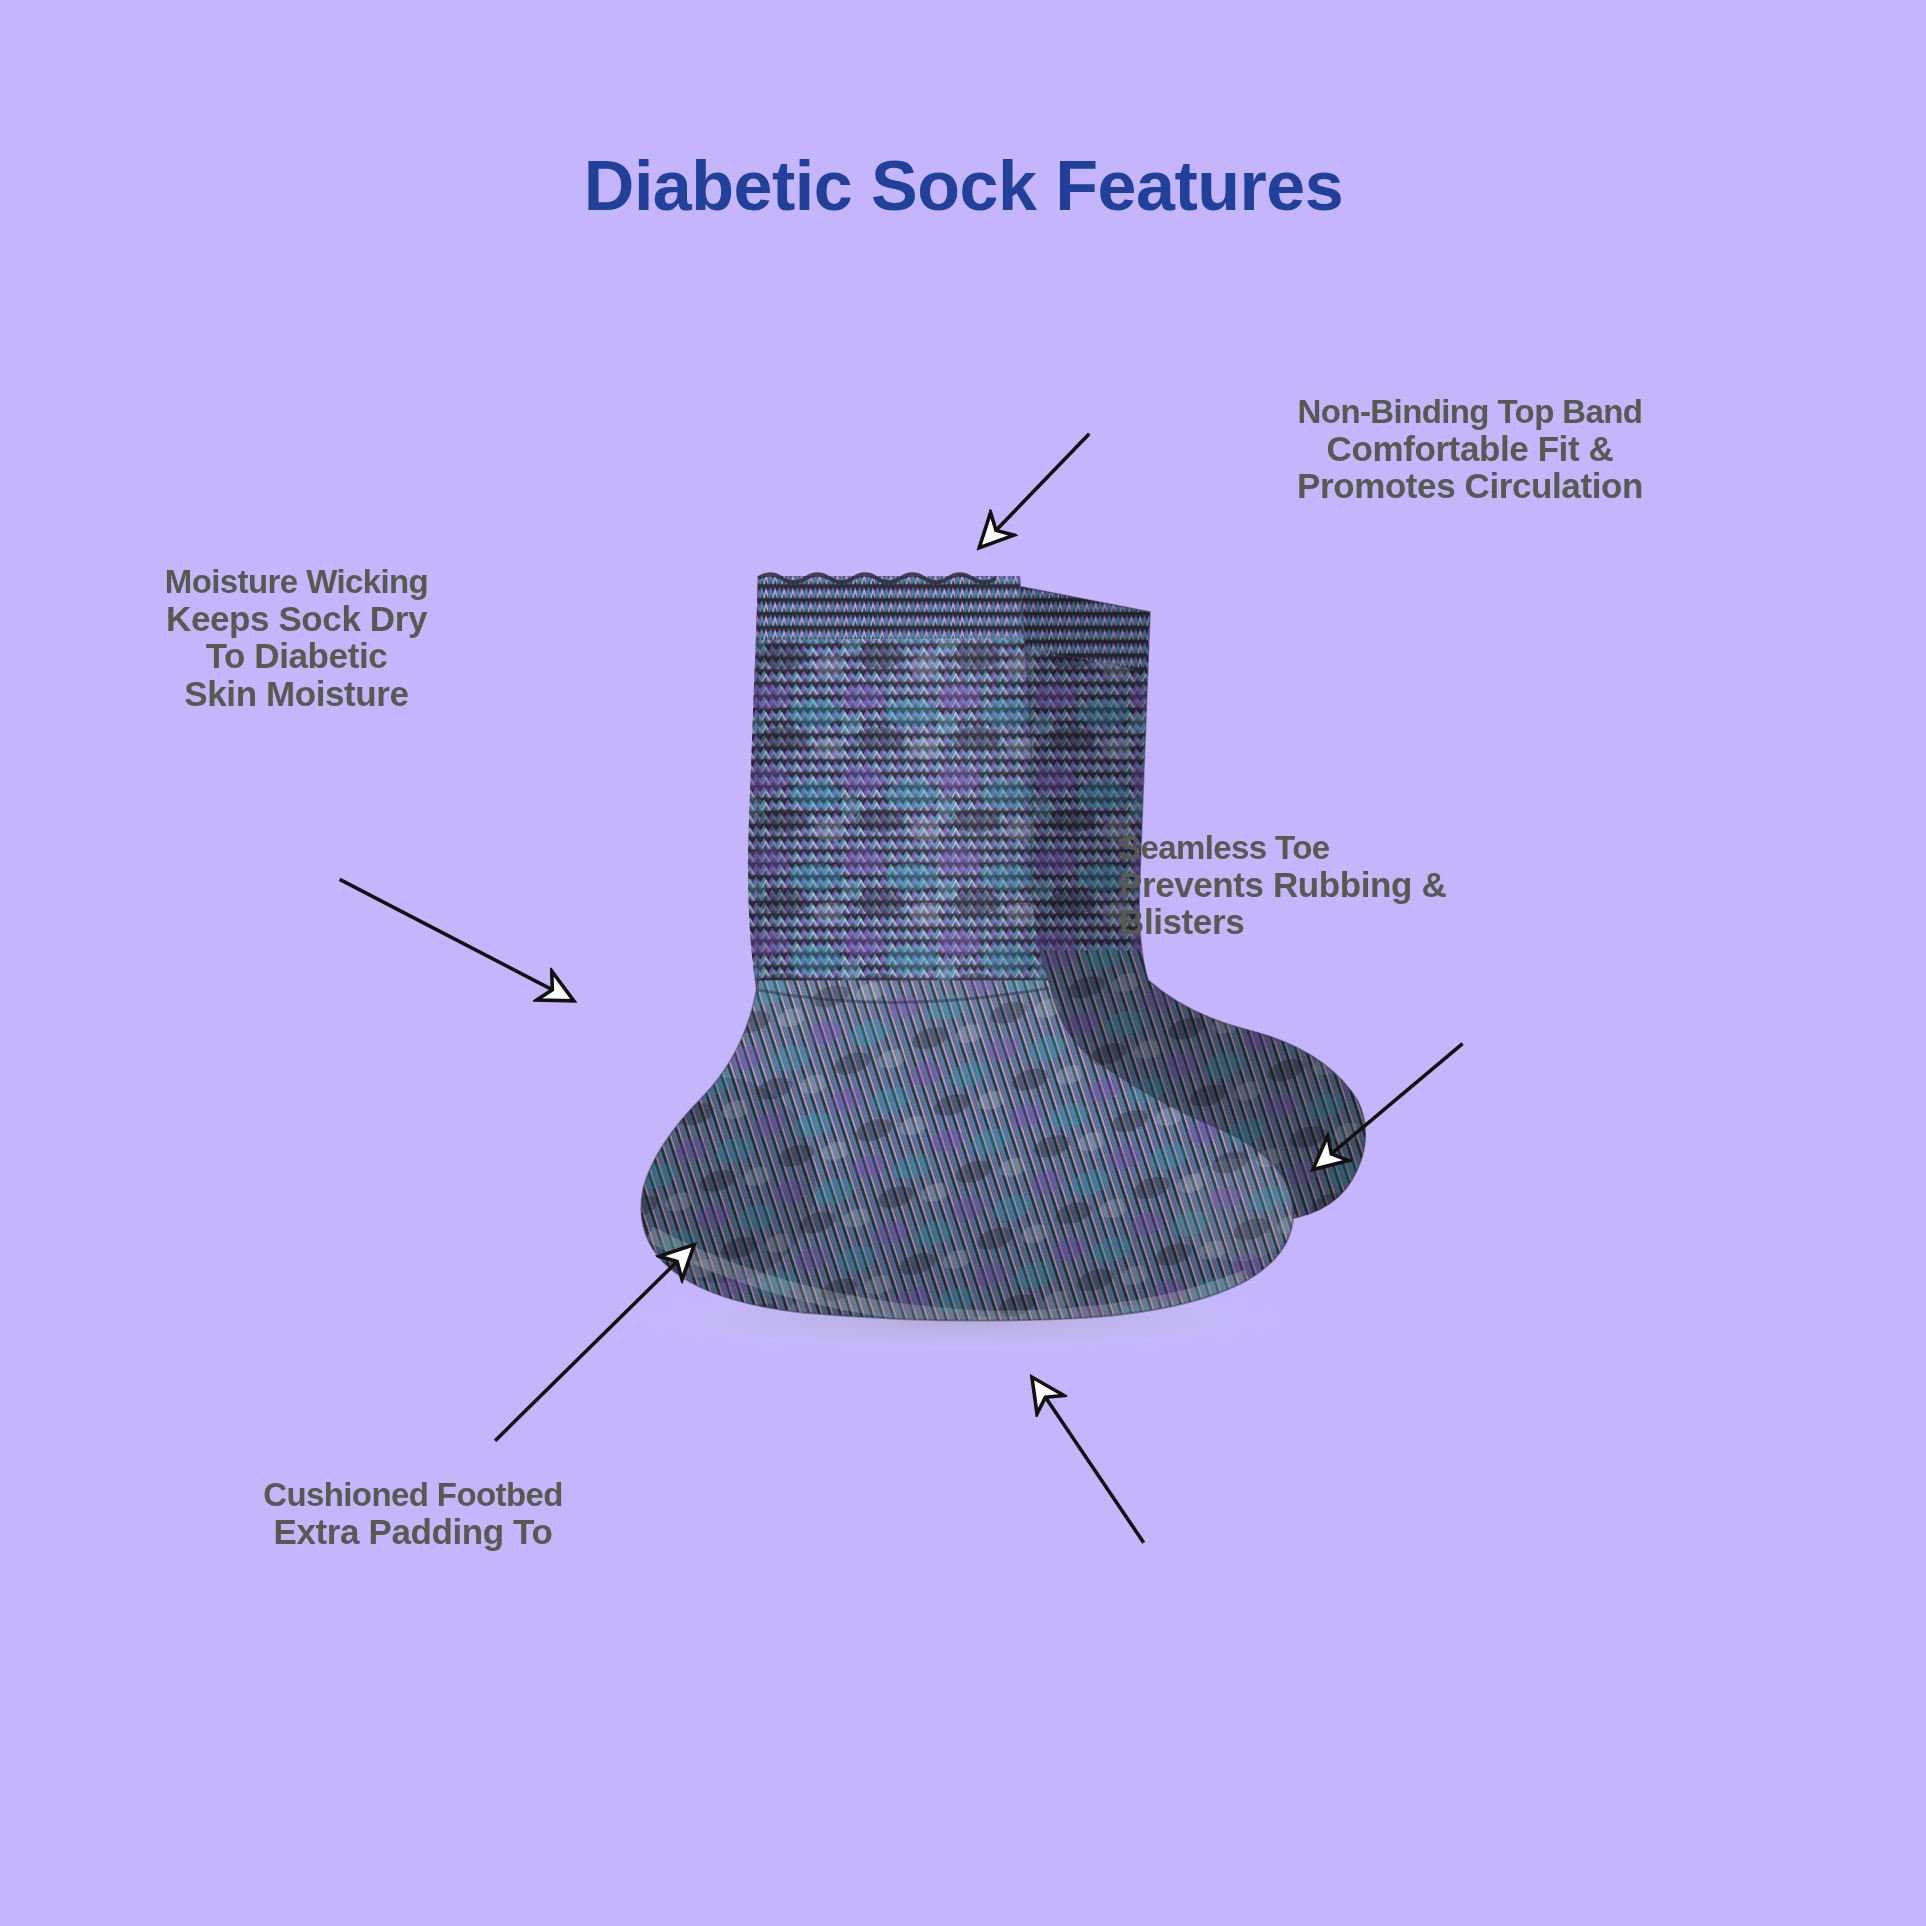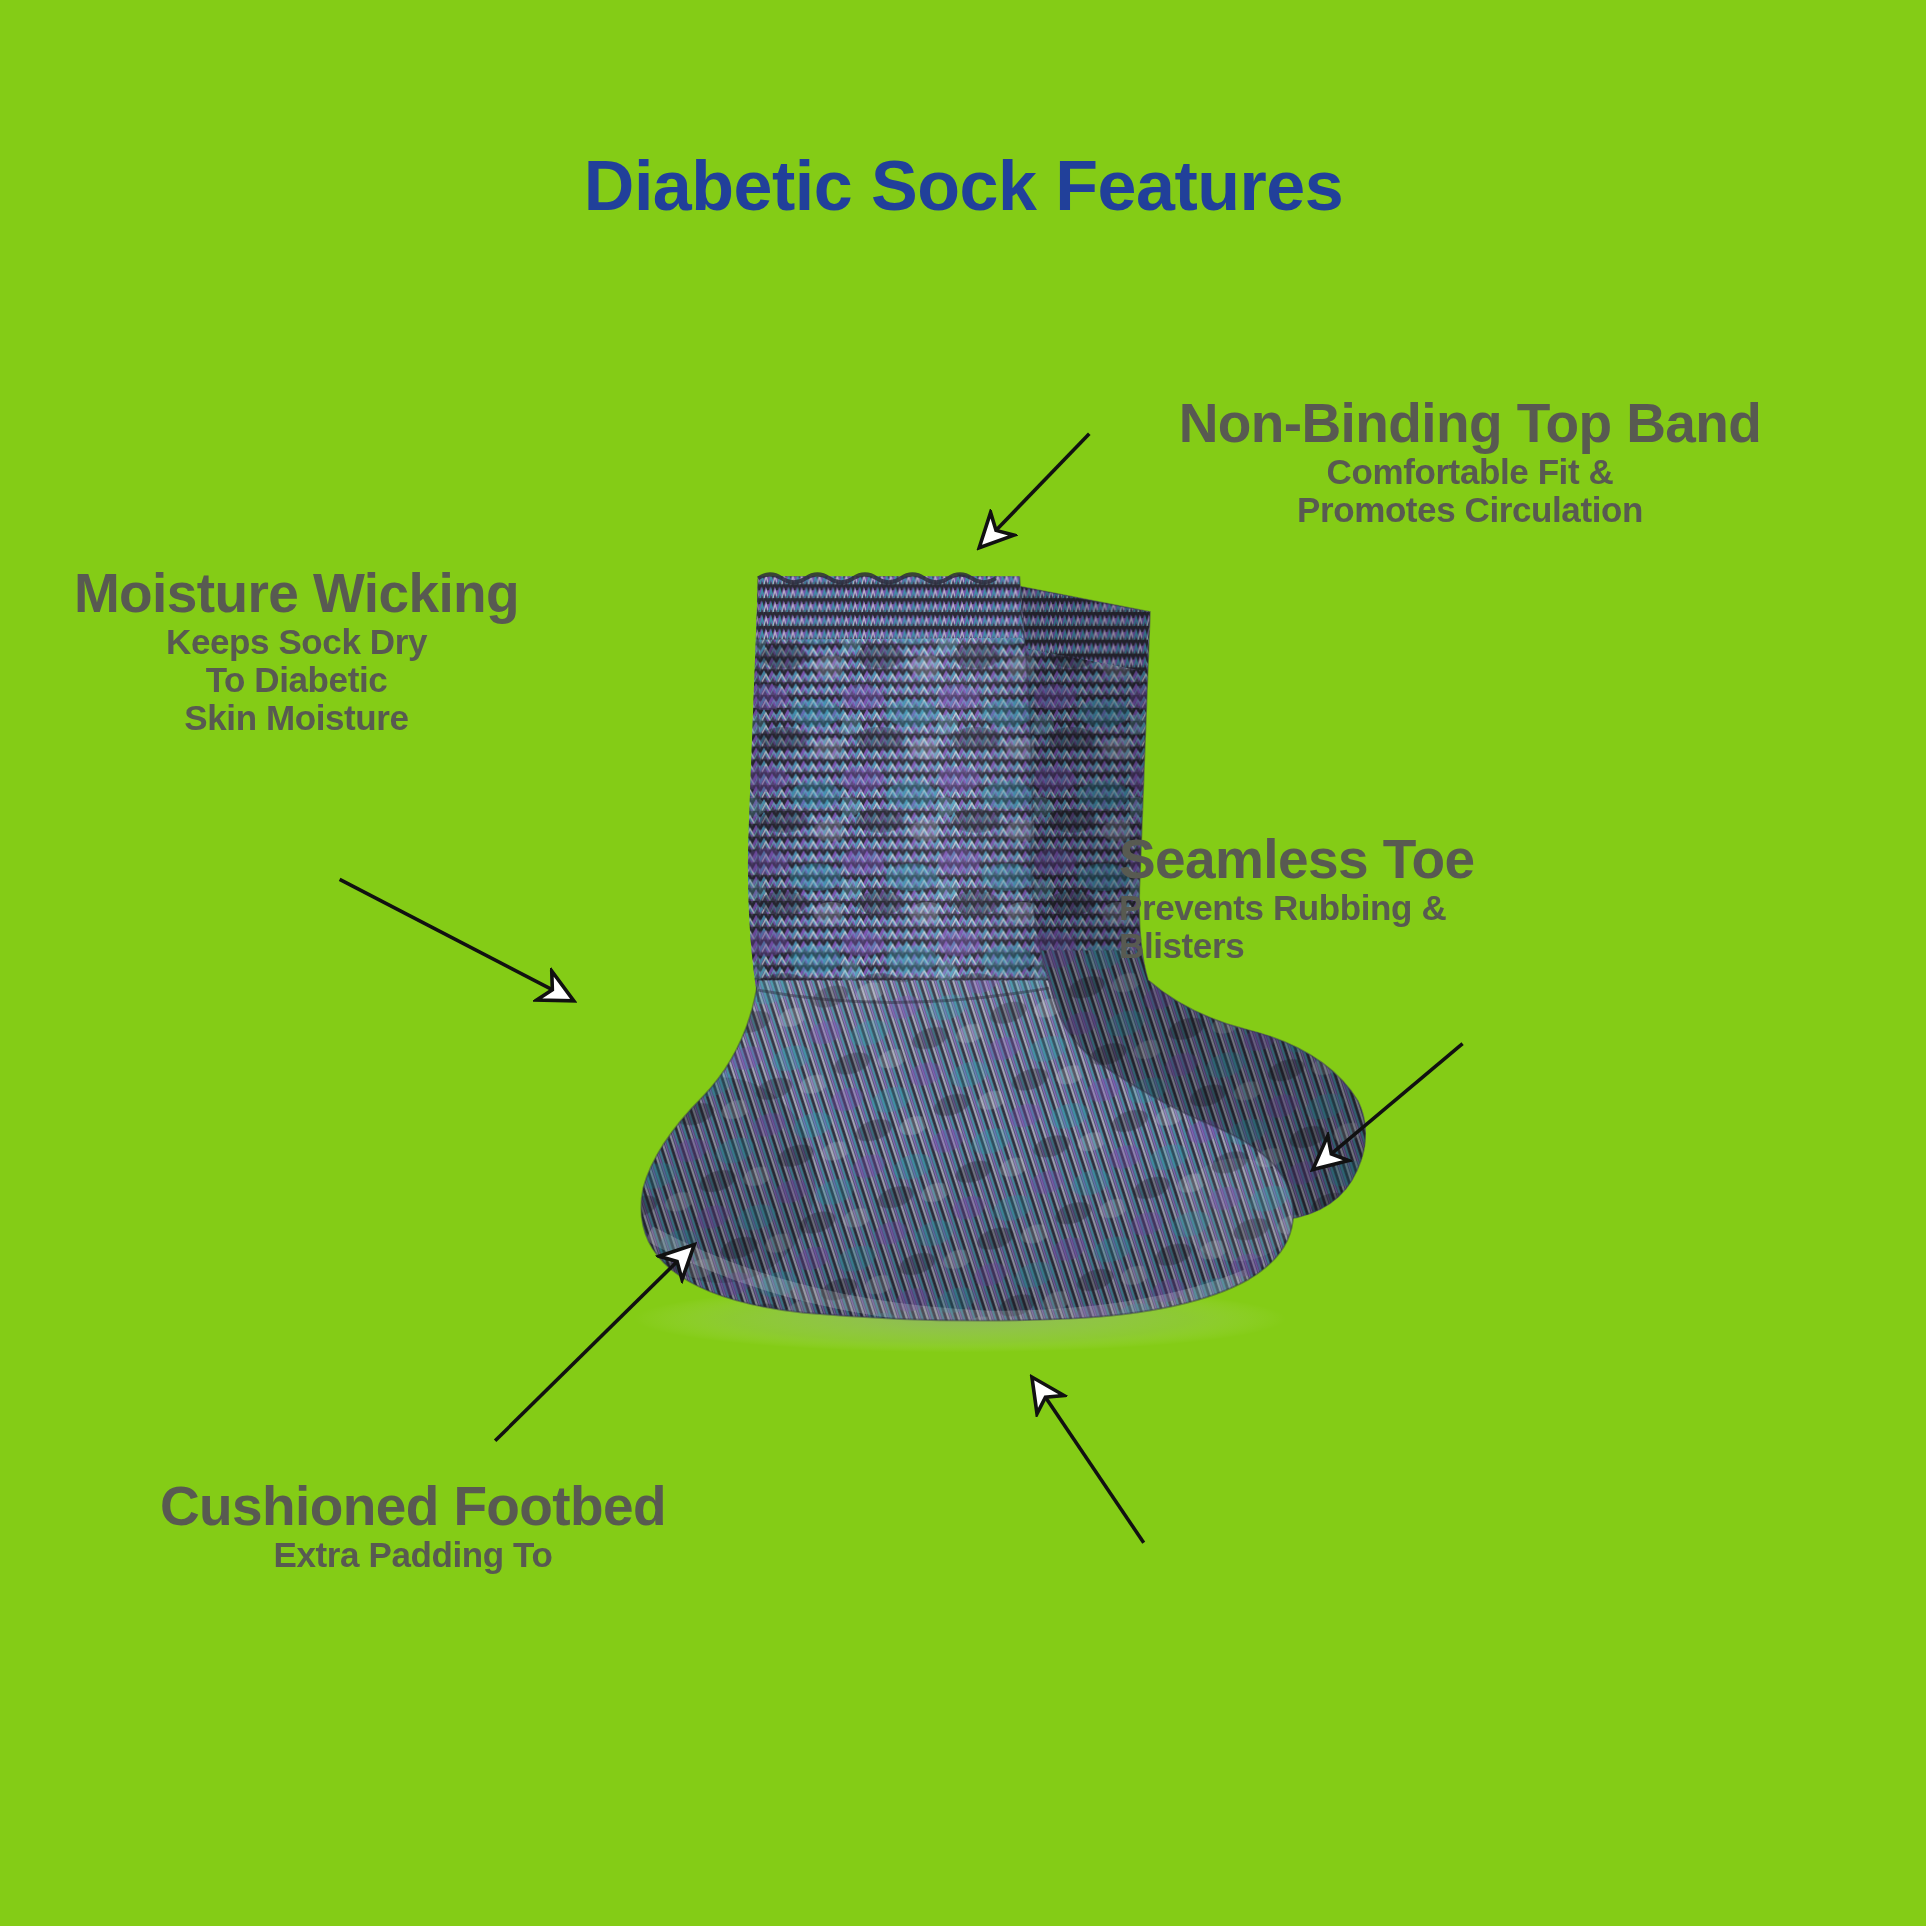--- a/index.html
+++ b/index.html
@@ -4,21 +4,21 @@
 <style>
   html, body {
     margin: 0;
     padding: 0;
     background: #ffffff;
   }
   #canvas {
     position: relative;
     width: 1927px;
     height: 1927px;
-    background: #84cc16;
+    background: #c4b5fd;
     overflow: hidden;
     font-family: "Liberation Sans", sans-serif;
     -webkit-font-smoothing: antialiased;
   }
 
   
   #page-title {
     position: absolute;
     left: 0;
     top: 150px;
@@ -32,21 +32,21 @@
   }
 
   
   .anno {
     position: absolute;
     color: #585A51;
     line-height: 1.08;
   }
   .anno .anno-title {
     font-weight: bold;
-    font-size: 55px;
+    font-size: 33px;
     letter-spacing: -0.6px;
     display: block;
   }
   .anno .anno-desc {
     font-weight: 700;
     font-size: 35px;
     letter-spacing: -0.4px;
     display: block;
   }
   .anno .anno-desc .ln { display: block; }

